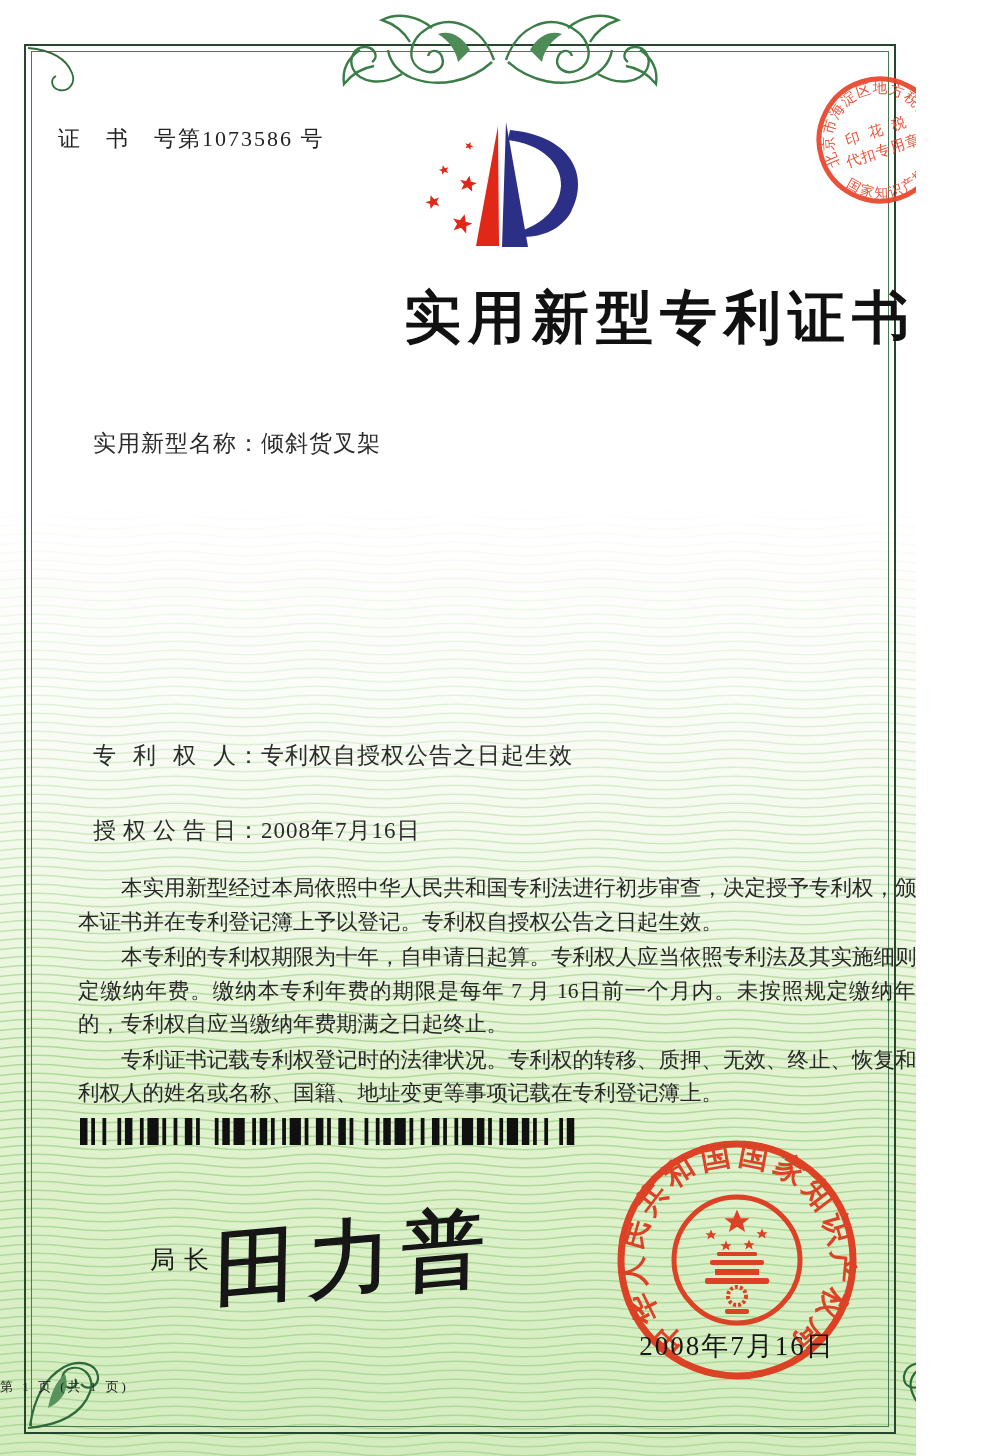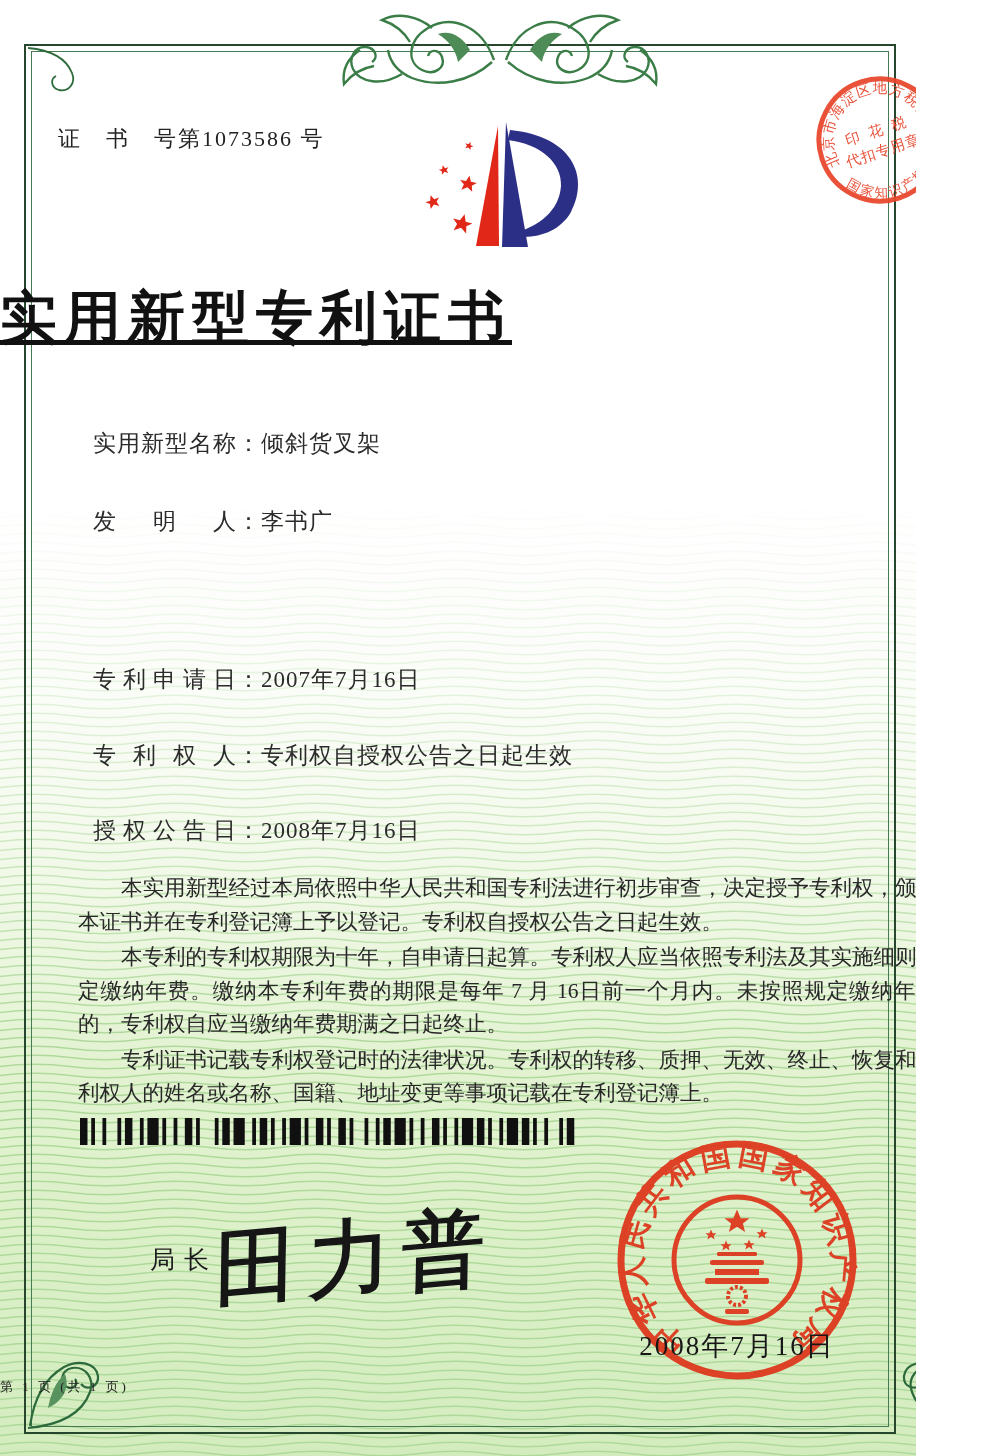--- a/index.html
+++ b/index.html
@@ -7,22 +7,22 @@
         font-family:"Liberation Serif","DejaVu Serif",serif;
         background:linear-gradient(180deg,#ffffff 0%,#fdfefb 28%,#f2f8e8 48%,#e6f4d6 68%,#daefc6 88%,#d3ecbe 100%);}
   .abs{position:absolute;}
   .bgsvg{left:0;top:0;z-index:0;}
   .frame-outer{left:24px;right:20px;top:44px;bottom:22px;border:2px solid #26462e;z-index:1;}
   .frame-inner{left:31px;right:27px;top:51px;bottom:29px;border:1px solid #457a52;z-index:1;}
   .deco{z-index:2;}
   .content{z-index:3;}
   .seal{z-index:4;}
   #cert-no{left:58px;top:124px;font-size:22px;letter-spacing:2px;color:#222;}
-  #title{left:0;top:280px;width:100%;text-align:left;font-size:57px;font-weight:700;
-         letter-spacing:7px;color:#111;text-decoration:underline;}
+  #title{left:0;top:280px;width:100%;text-align:right;font-size:57px;font-weight:700;
+         letter-spacing:7px;color:#111;}
   .field{left:93px;font-size:23px;color:#2b2b2b;white-space:nowrap;letter-spacing:1px;font-family:Liberation Serif, serif;}
   .flabel{display:inline-block;width:144px;text-align:justify;text-align-last:justify;vertical-align:top;}
   #paras{left:78px;top:872px;width:860px;color:#282828;}
   #paras p{margin:0 0 2px 0;font-size:21.5px;line-height:33.5px;text-indent:2em;text-align:justify;}
   #director{left:150px;top:1243px;font-size:25px;letter-spacing:9px;color:#1a1a1a;}
   #seal-date{left:612px;top:1328px;width:250px;text-align:center;font-size:27px;
              letter-spacing:2px;color:#171717;z-index:5;}
   #footer{left:0;top:1378px;width:100%;font-size:13px;letter-spacing:3px;color:#222;}
 </style>
 </head>
@@ -115,26 +115,20 @@
       <polygon points="0,-10 2.94,-3.09 10,-3.09 4.76,1.18 6.47,8.09 0,3.82 -6.47,8.09 -4.76,1.18 -10,-3.09 -2.94,-3.09" transform="translate(48,68) scale(0.85) rotate(10)"></polygon>
       <polygon points="0,-10 2.94,-3.09 10,-3.09 4.76,1.18 6.47,8.09 0,3.82 -6.47,8.09 -4.76,1.18 -10,-3.09 -2.94,-3.09" transform="translate(13,86) scale(0.72) rotate(-20)"></polygon>
       <polygon points="0,-10 2.94,-3.09 10,-3.09 4.76,1.18 6.47,8.09 0,3.82 -6.47,8.09 -4.76,1.18 -10,-3.09 -2.94,-3.09" transform="translate(42,108) scale(1.0) rotate(15)"></polygon>
     </g>
   </svg>
 
   <div class="abs content" id="title">实用新型专利证书</div>
 
   <div class="abs content field" style="top:428px">
     <span class="flabel">实用新型名称</span><span>：</span><span>倾斜货叉架</span>
-  </div>
-  <div class="abs content field" style="top:506px">
-    <span class="flabel">发明人</span><span>：</span><span>李书广</span>
-  </div>
-  <div class="abs content field" style="top:664px">
-    <span class="flabel">专利申请日</span><span>：</span><span>2007年7月16日</span>
   </div>
   <div class="abs content field" style="top:740px">
     <span class="flabel">专利权人</span><span>：</span><span>专利权自授权公告之日起生效</span>
   </div>
   <div class="abs content field" style="top:815px">
     <span class="flabel">授权公告日</span><span>：</span><span>2008年7月16日</span>
   </div>
 
   <div class="abs content" id="paras">
     <p>本实用新型经过本局依照中华人民共和国专利法进行初步审查，决定授予专利权，颁发本证书并在专利登记簿上予以登记。专利权自授权公告之日起生效。</p>

